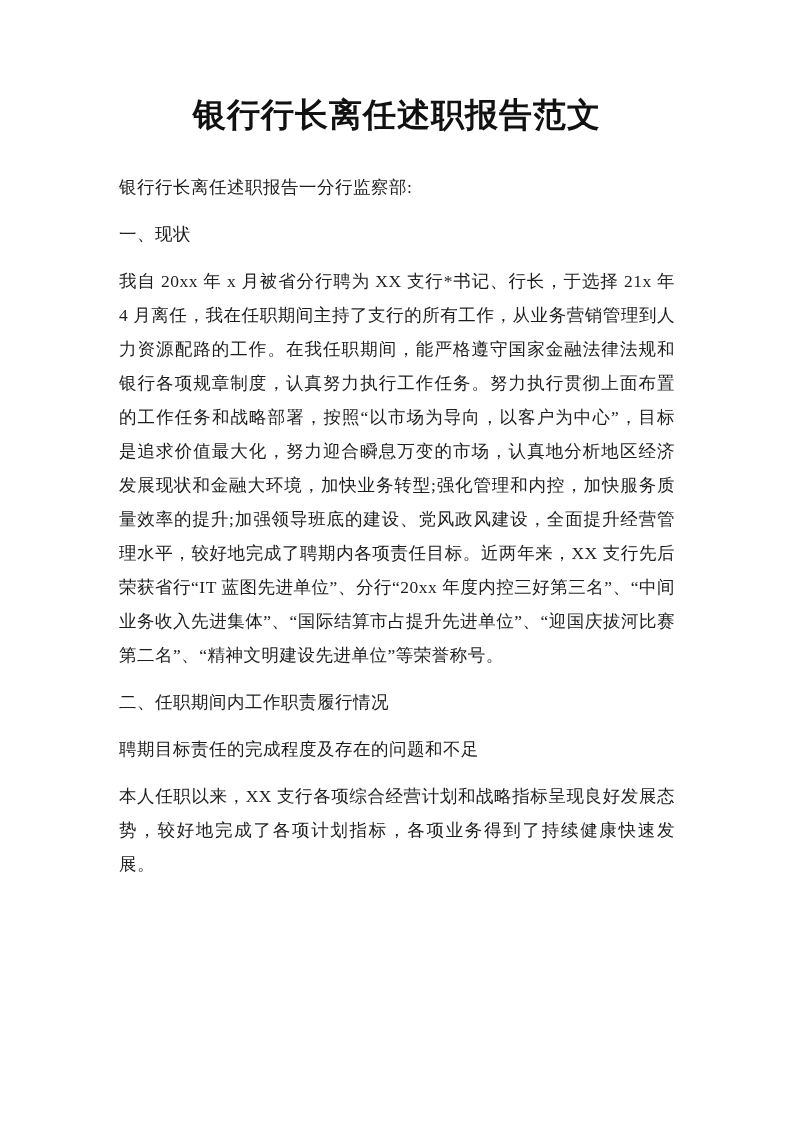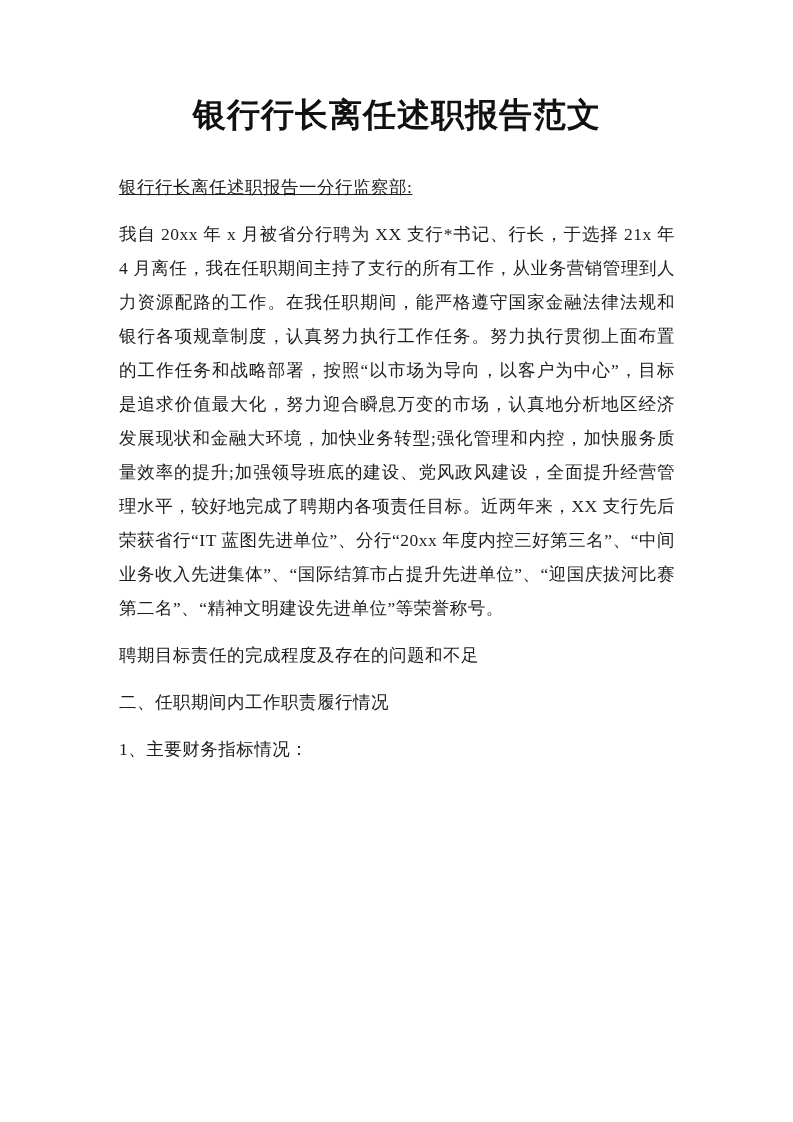--- a/index.html
+++ b/index.html
@@ -32,29 +32,29 @@
     margin: 13px 0;
     font-size: 17.5px;
     line-height: 34px;
     text-align: justify;
     text-align-last: left;
     letter-spacing: 0.5px;
     word-break: break-all;
   }
   .doc-body p:first-child {
     margin-top: 12px;
-    text-decoration: underline;
   }
 </style>
 </head>
 <body>
 
 <div class="page">
   <h1 class="doc-title">银行行长离任述职报告范文</h1>
 
   <div class="doc-body">
     <p>银行行长离任述职报告一分行监察部:</p>
+    <p>一、现状</p>
     <p>我自 20xx 年 x 月被省分行聘为 XX 支行*书记、行长，于选择 21x 年 4 月离任，我在任职期间主持了支行的所有工作，从业务营销管理到人力资源配路的工作。在我任职期间，能严格遵守国家金融法律法规和银行各项规章制度，认真努力执行工作任务。努力执行贯彻上面布置的工作任务和战略部署，按照“以市场为导向，以客户为中心”，目标是追求价值最大化，努力迎合瞬息万变的市场，认真地分析地区经济发展现状和金融大环境，加快业务转型;强化管理和内控，加快服务质量效率的提升;加强领导班底的建设、党风政风建设，全面提升经营管理水平，较好地完成了聘期内各项责任目标。近两年来，XX 支行先后荣获省行“IT 蓝图先进单位”、分行“20xx 年度内控三好第三名”、“中间业务收入先进集体”、“国际结算市占提升先进单位”、“迎国庆拔河比赛第二名”、“精神文明建设先进单位”等荣誉称号。</p>
+    <p>二、任职期间内工作职责履行情况</p>
     <p>聘期目标责任的完成程度及存在的问题和不足</p>
-    <p>二、任职期间内工作职责履行情况</p>
-    <p>1、主要财务指标情况：</p>
+    <p>本人任职以来，XX 支行各项综合经营计划和战略指标呈现良好发展态势，较好地完成了各项计划指标，各项业务得到了持续健康快速发展。</p>
   </div>
 </div>
 
 </body></html>

